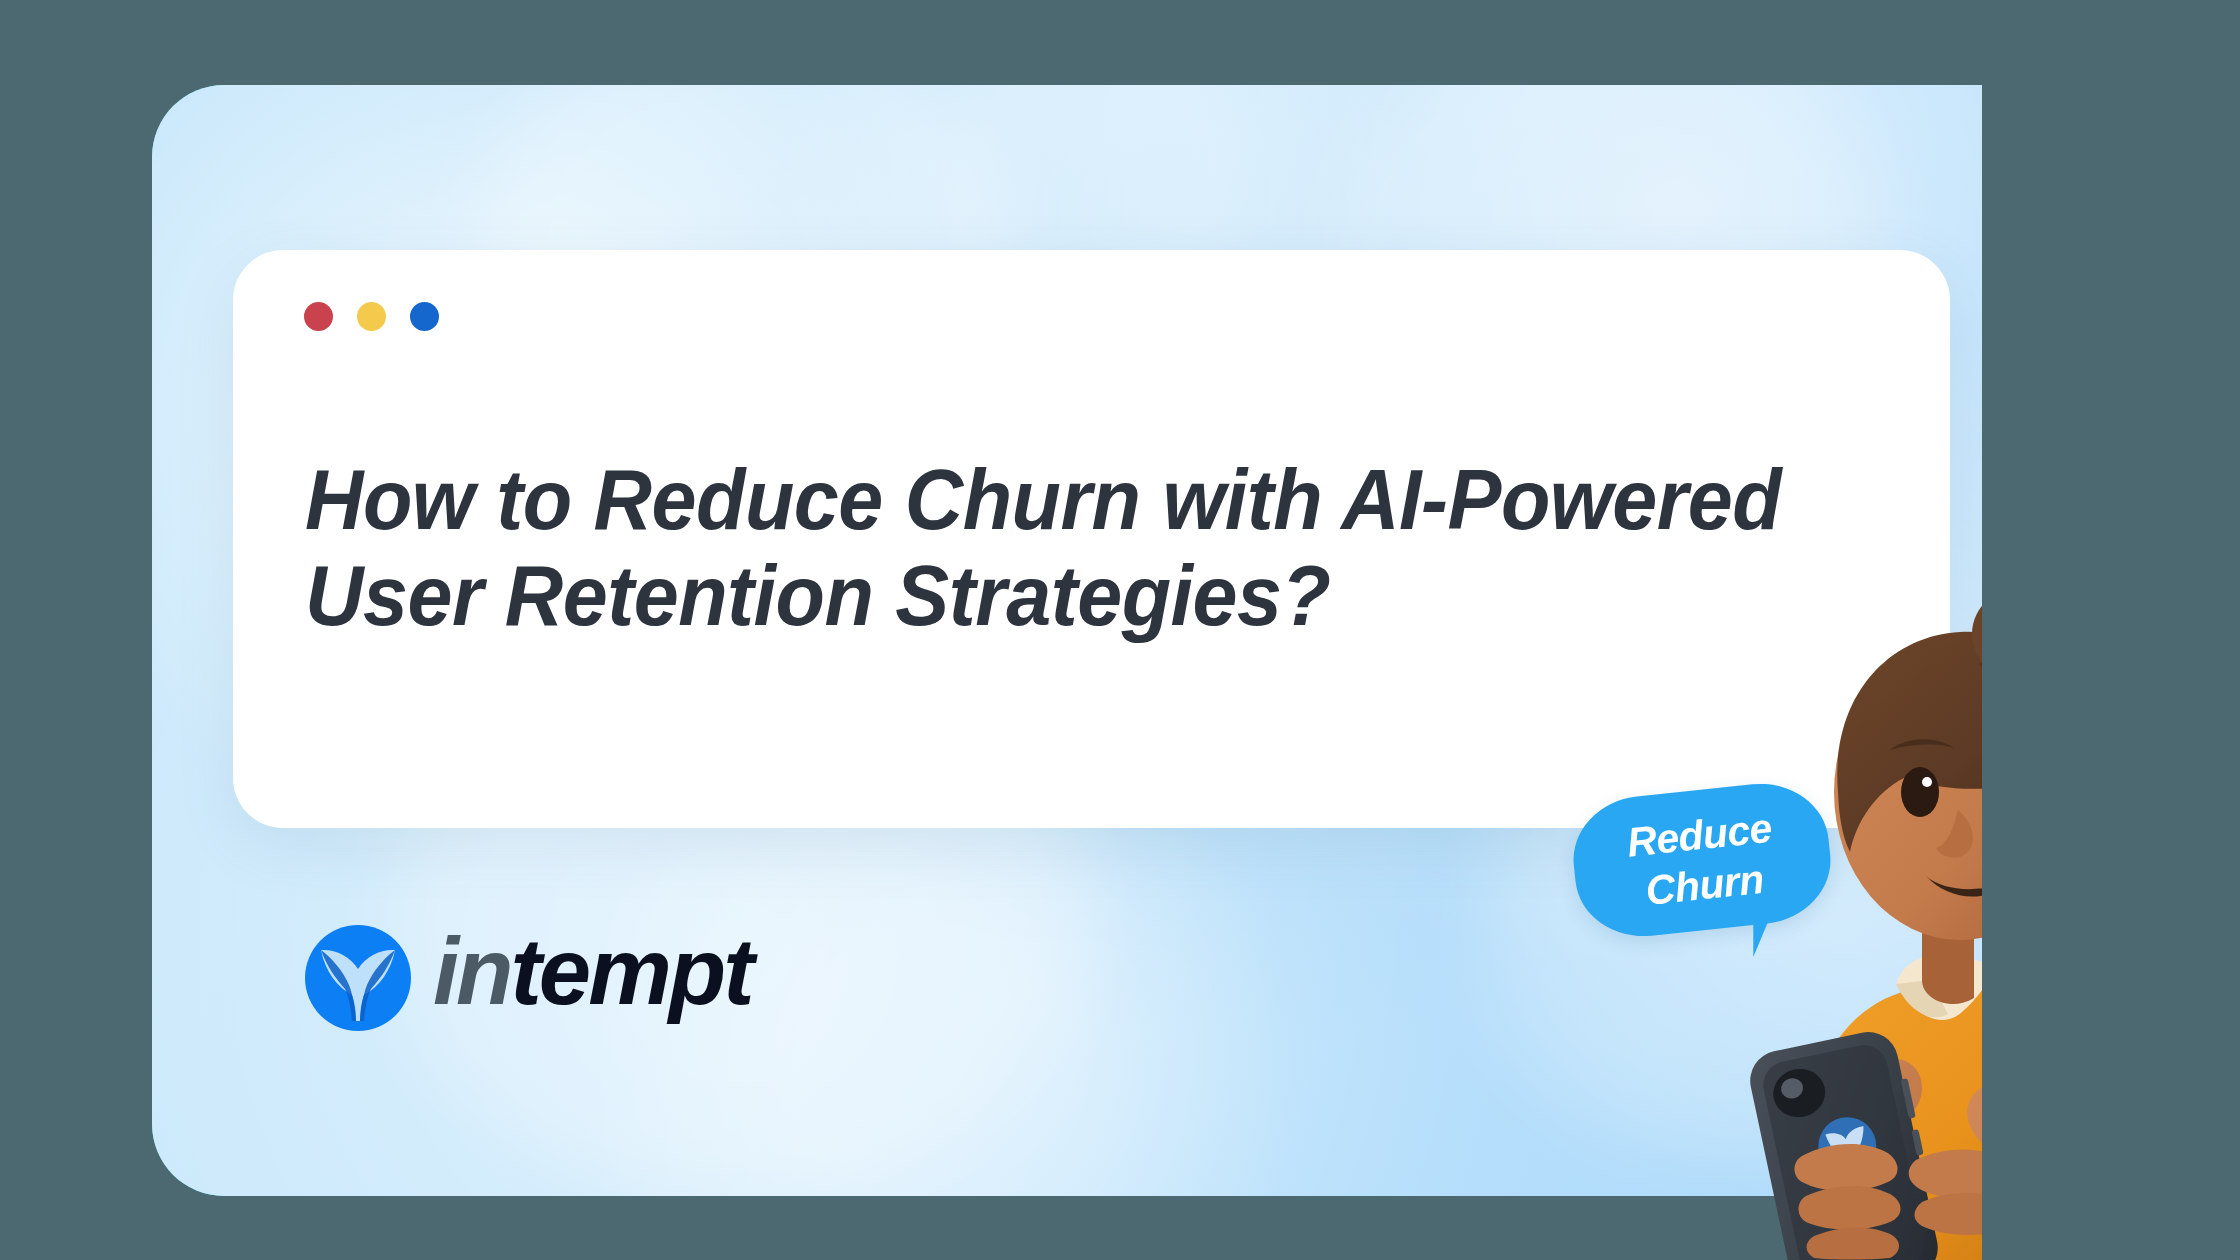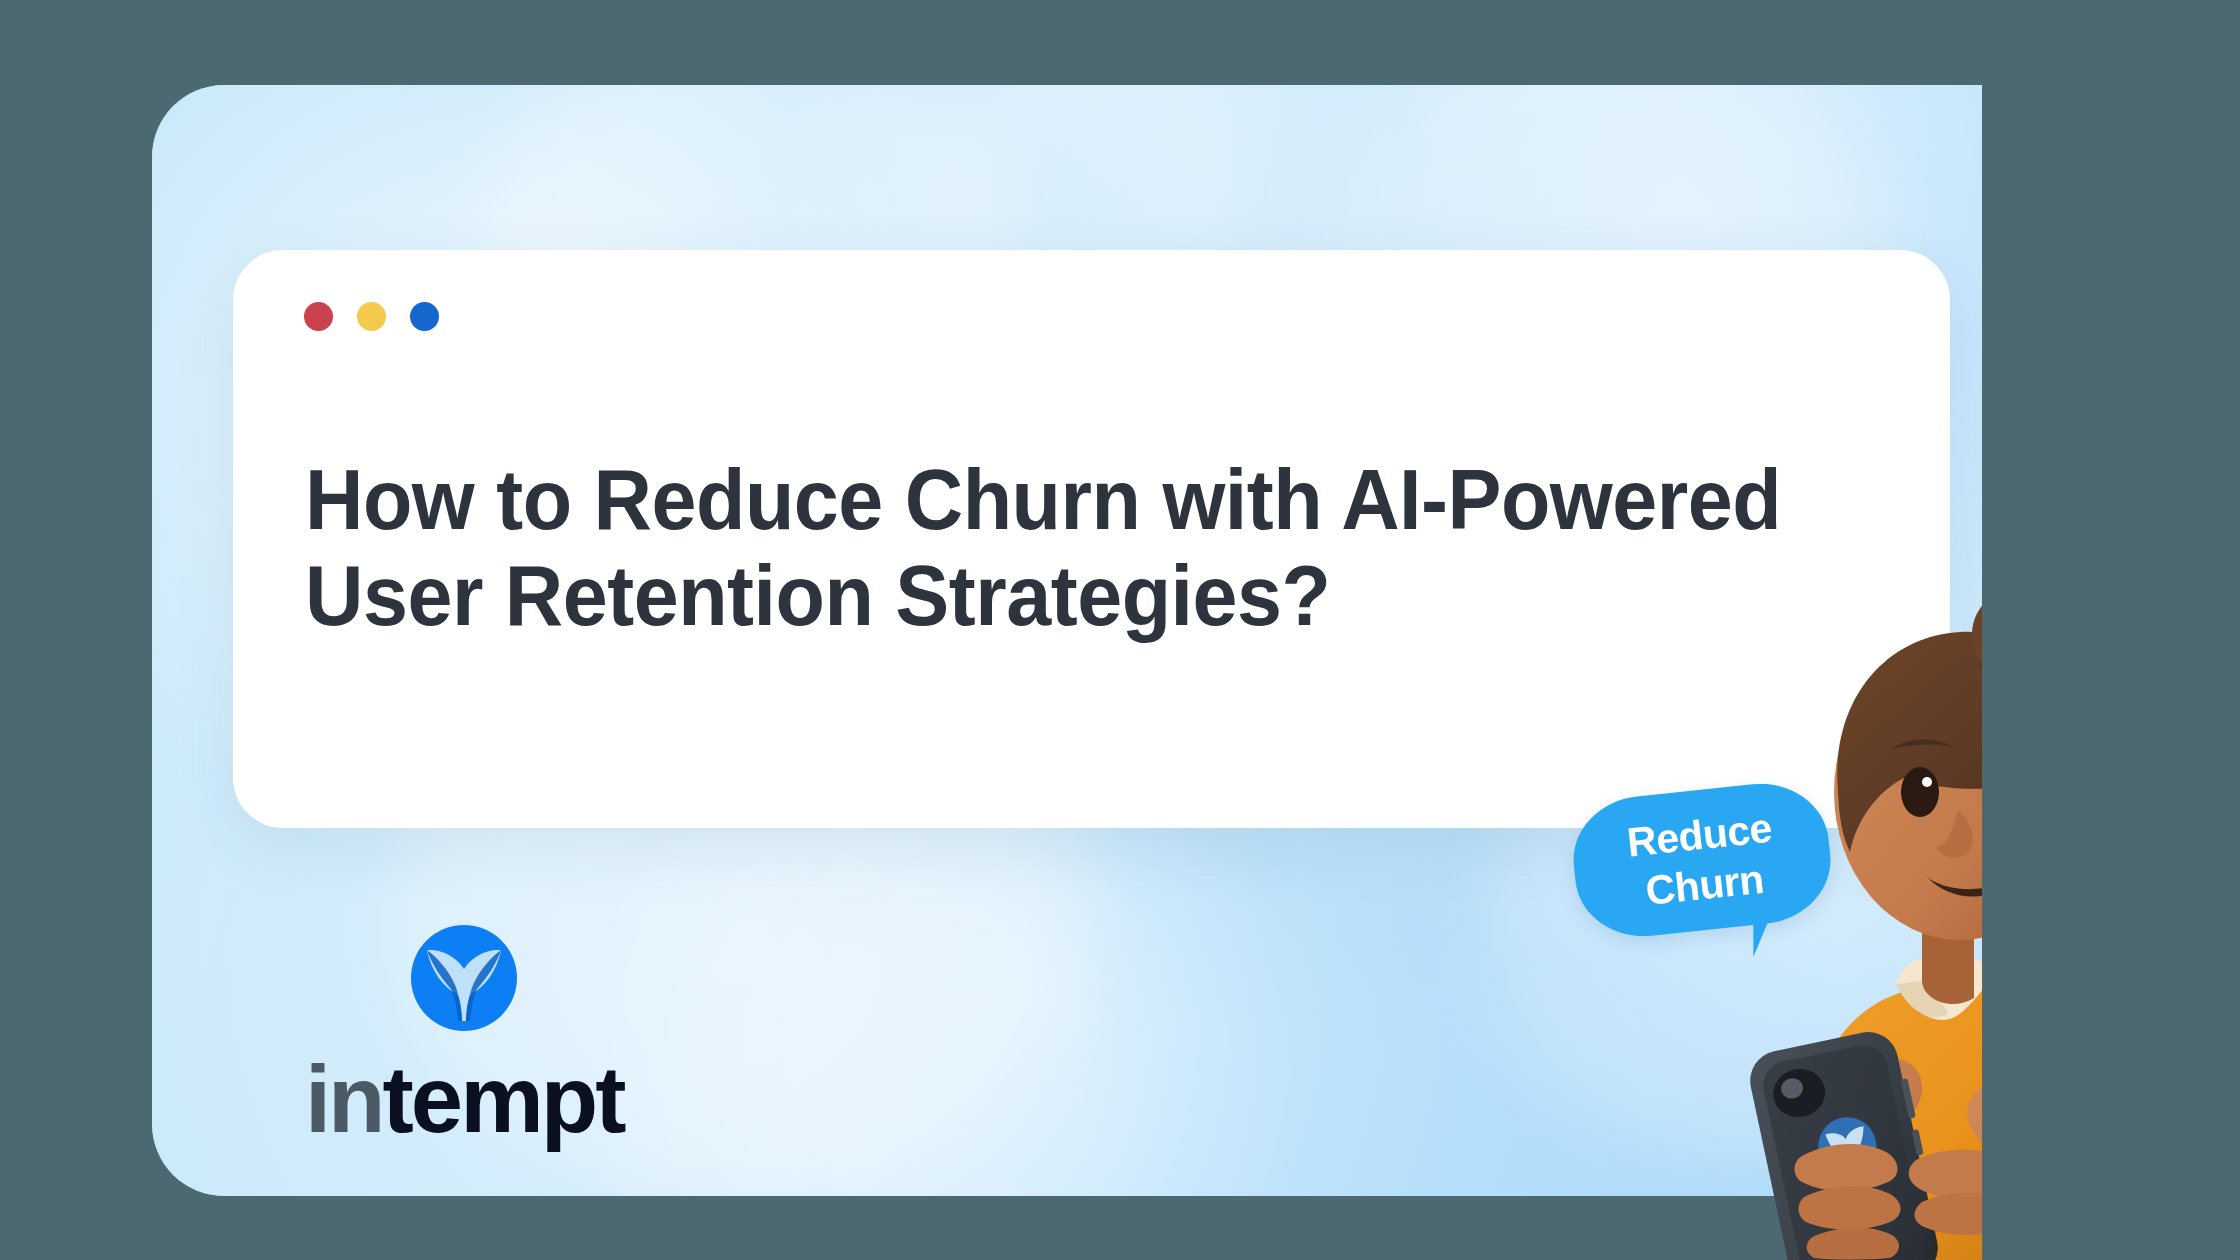--- a/index.html
+++ b/index.html
@@ -4,21 +4,21 @@
 <title>Intempt Blog Card</title>
 <style>
   html,body{margin:0;padding:0;}
   body{
     width:2240px;height:1260px;
     background:#4C6870;
     font-family:"Liberation Sans", sans-serif;
     overflow:hidden;
     position:relative;
   }
-  .stage{position:absolute;inset:0;width:1982px;height:1260px;overflow:hidden;}
+  .stage{position:absolute;inset:0;width:1982px;height:1260px;overflow:hidden;font-style:italic;}
 
   
   .teal-strip{
     position:absolute;
     left:152px; top:85px;
     width:150px; height:1111px;
     background:#49D8E8;
     border-top-left-radius:72px;
     border-bottom-left-radius:72px;
   }
@@ -80,21 +80,21 @@
     line-height:1.12;
     letter-spacing:-0.5px;
     transform:scaleX(.94);
     transform-origin:left top;
   }
 
   
   .brand{
     position:absolute;
     left:305px; top:925px;
-    display:flex;align-items:center;gap:22px;flex-direction:column;
+    display:flex;align-items:flex-start;gap:22px;
   }
   .brand-mark{width:106px;height:106px;flex:0 0 106px;}
   .brand-word{
     font-family:"Liberation Sans", sans-serif;
     font-size:94px;font-weight:bold;letter-spacing:-3px;line-height:1;
   }
   .brand-word .w-in{color:#4C5A66;}
   .brand-word .w-tempt{color:#0B1020;}
 
   

